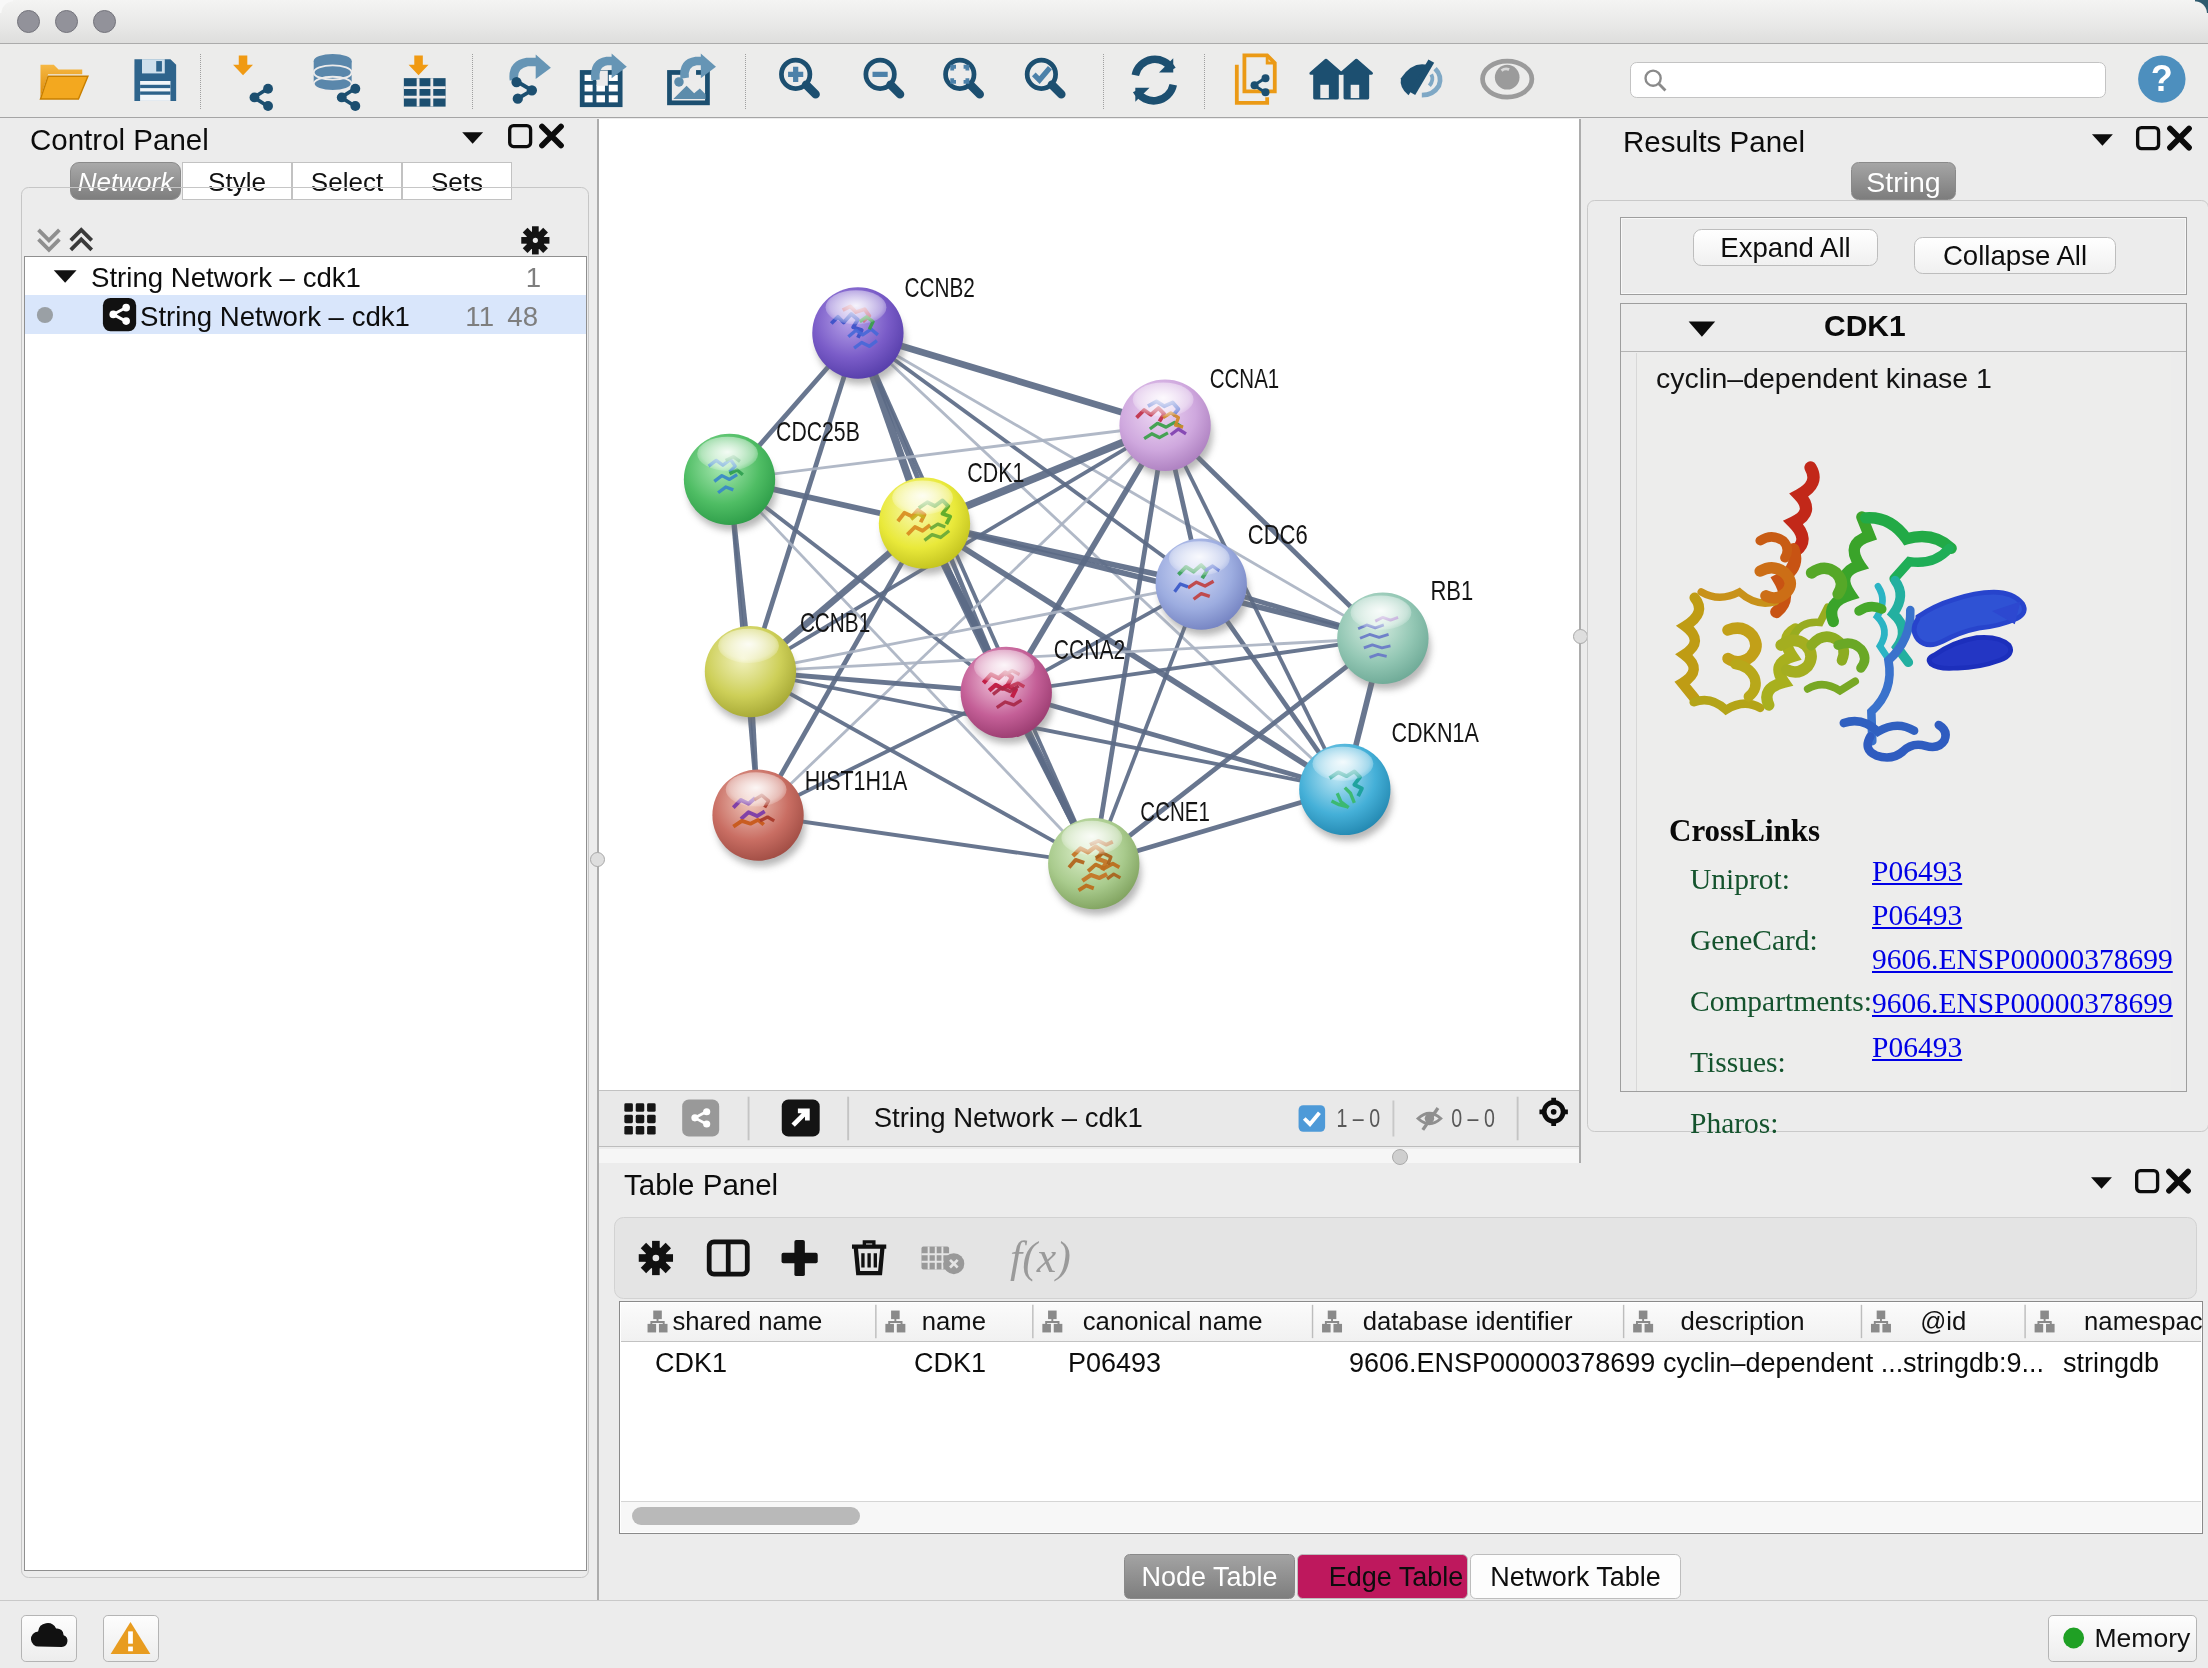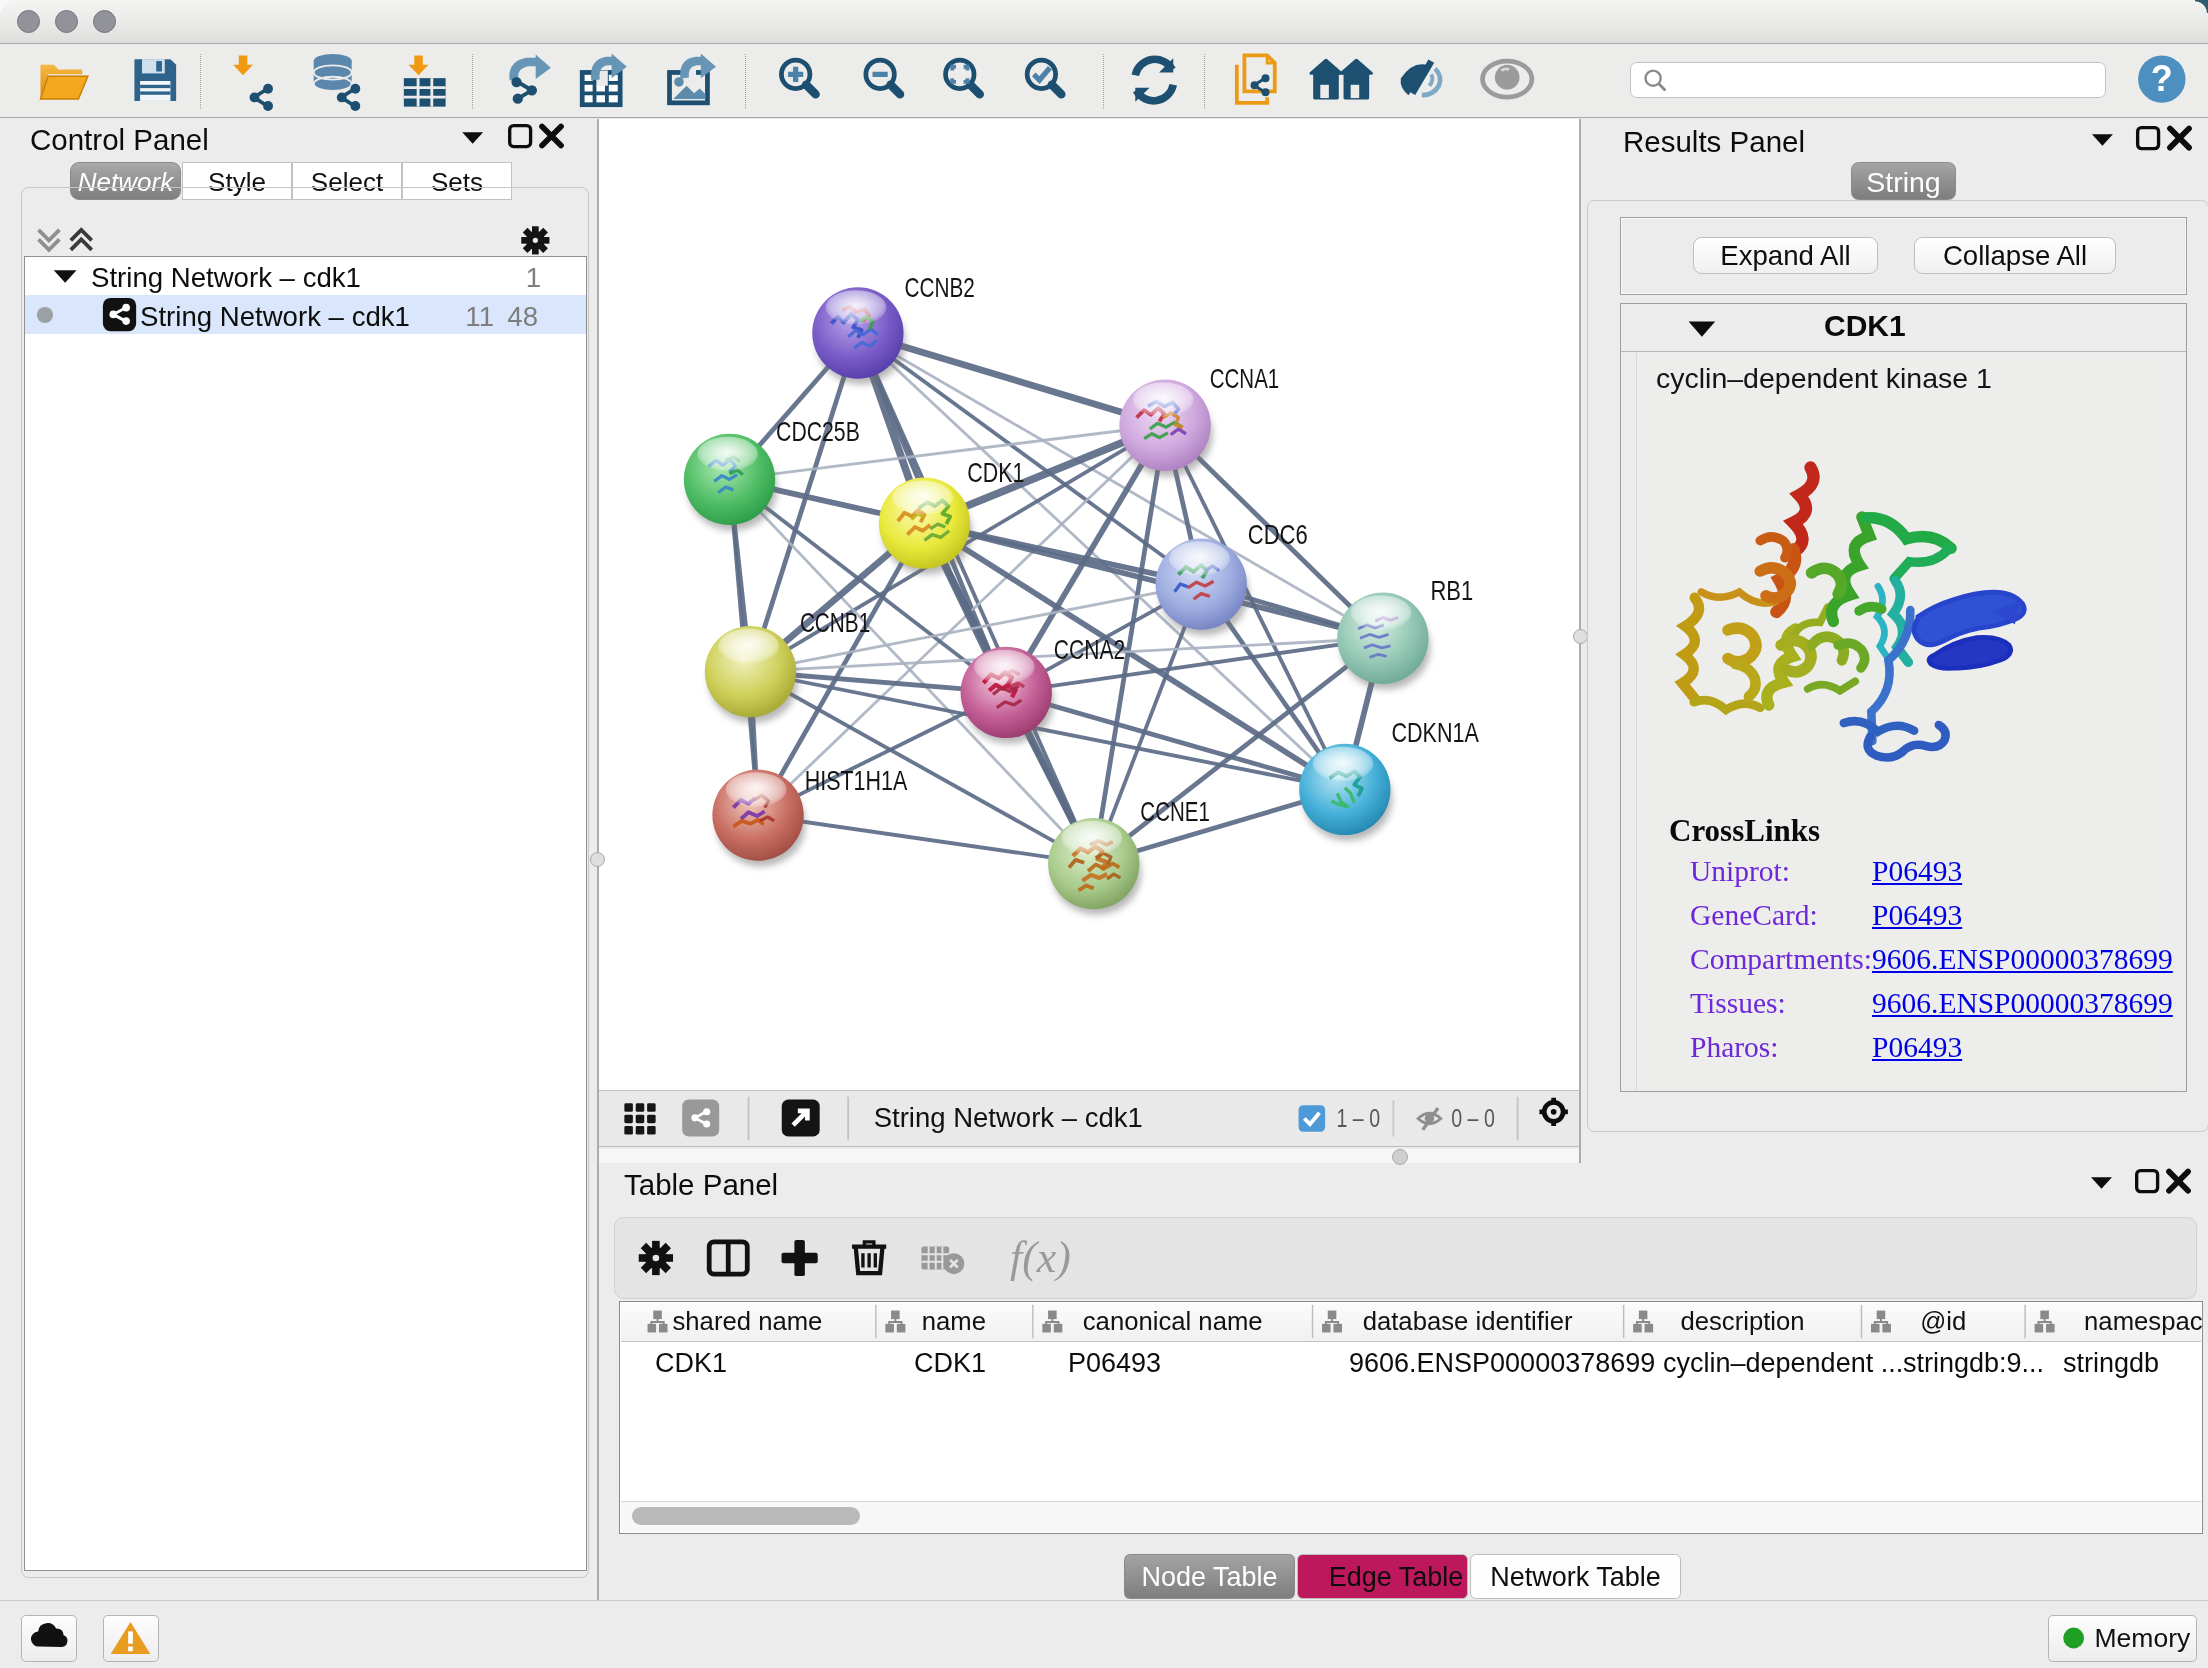--- a/index.html
+++ b/index.html
@@ -566,21 +566,21 @@
   <svg class="abs" width="628" height="42" style="left:0;top:0;" viewBox="0 0 660 44">
     <path d="M537 16 L559 16 L548 28 Z" fill="#0c0c0c"></path>
     <rect x="585" y="9" width="22" height="22" rx="4" fill="none" stroke="#0c0c0c" stroke-width="3.5"></rect>
     <path d="M619 10 L639 30 M639 10 L619 30" stroke="#0c0c0c" stroke-width="6" stroke-linecap="round"></path>
   </svg>
   <div class="abs" style="left:270px; top:43px; width:105px; height:38px; border-radius:7.6px;
        background:linear-gradient(180deg,#a5a5a5,#7d7d7d); border:1px solid #8a8a8a;
        color:#fff; font-size:28.5px; text-align:center; line-height:38px;">String</div>
   <div class="abs" style="left:5.7px; top:81px; width:622px; height:932px; border:1.4px solid #c9c9c9; border-radius:7.6px;"></div>
   <div class="abs" style="left:39px; top:98px; width:567px; height:78px; border:1.4px solid #9e9e9e; outline:1.4px solid #f8f8f8; outline-offset:-2.9px;"></div>
-  <div class="abs" style="left:112px; top:118px; width:185px; height:37px; background:linear-gradient(180deg,#ffffff,#f0f0f0); border:1.4px solid #bdbdbd; border-radius:8.6px; font-size:27.6px; text-align:center; line-height:35px; color:#0d0d0d;">Expand All</div>
+  <div class="abs" style="left:112px; top:110px; width:185px; height:37px; background:linear-gradient(180deg,#ffffff,#f0f0f0); border:1.4px solid #bdbdbd; border-radius:8.6px; font-size:27.6px; text-align:center; line-height:35px; color:#0d0d0d;">Expand All</div>
   <div class="abs" style="left:333px; top:118px; width:202px; height:37px; background:linear-gradient(180deg,#ffffff,#f0f0f0); border:1.4px solid #bdbdbd; border-radius:8.6px; font-size:27.6px; text-align:center; line-height:35px; color:#0d0d0d;">Collapse All</div>
 
   <div class="abs" style="left:39px; top:184px; width:567px; height:789px; border:1.4px solid #9e9e9e;"></div>
   <div class="abs" style="left:40px; top:185px; width:565px; height:48px; border-bottom:1.4px solid #b5b5b5; background:#ececec;"></div>
   <svg class="abs" width="57" height="28.5" style="left:100px; top:195px;" viewBox="0 0 60 30">
       <path d="M8 8 L36 8 L22 24 Z" fill="#0c0c0c"></path>
     </svg>
   <div class="abs" style="left:243px; top:190px; font-size:30px; font-weight:bold; color:#0a0a0a;">CDK1</div>
   <div class="abs" style="left:55px; top:234px; width:535px; height:738px; background:#ededec; border-left:1px solid #d8d8d8;"></div>
   <div class="abs" style="left:75px; top:243px; font-size:28.5px; color:#141414;">cyclin–dependent kinase 1</div>
@@ -610,21 +610,21 @@
     <path d="M70 216 q14 2 20 14 q4 12 -6 20" stroke="#b8a81a" stroke-width="11"></path>
     <path d="M118 196 q14 -10 26 0 q10 10 2 22 q-10 10 -22 4" stroke="#a4ae20" stroke-width="12"></path>
     <path d="M150 196 q12 -14 26 -6 q12 8 6 22" stroke="#8cac22" stroke-width="11"></path>
     <path d="M150 120 q14 -10 26 0 q10 10 2 22" stroke="#56a828" stroke-width="12"></path>
     <path d="M178 196 q14 -6 24 4 q8 10 0 20" stroke="#6aa826" stroke-width="10"></path>
     <path d="M200 160 q12 -8 24 -2" stroke="#46a82a" stroke-width="10"></path>
     <path d="M96 86 q12 -8 24 0 q8 8 2 18" stroke="#c85c14" stroke-width="10"></path>
   </svg>
 
   <div class="abs" style="left:88px; top:694px; font-family:'Liberation Serif',serif; font-size:31px; font-weight:bold; color:#0a0a0a;">CrossLinks</div>
-  <div class="abs" style="left:109px; top:730px; font-family:'Liberation Serif',serif; font-size:29.5px; color:#6d28d9; line-height:44px;">
+  <div class="abs" style="left:109px; top:730px; font-family:'Liberation Serif',serif; font-size:29.5px; color:#14532d; line-height:61px;">
     Uniprot:<br>GeneCard:<br>Compartments:<br>Tissues:<br>Pharos:
   </div>
   <div class="abs" style="left:291px; top:730px; font-family:'Liberation Serif',serif; font-size:29.5px; line-height:44px;">
     <span class="link">P06493</span><br><span class="link">P06493</span><br><span class="link">9606.ENSP00000378699</span><br><span class="link">9606.ENSP00000378699</span><br><span class="link">P06493</span>
   </div>
 </div>
 
 <div id="tpanel" class="abs">
   <div class="abs ptitle" style="left:25px; top:4.8px;">Table Panel</div>
   <svg class="abs" width="1609" height="42" style="left:0;top:0;" viewBox="0 0 1692 44">

